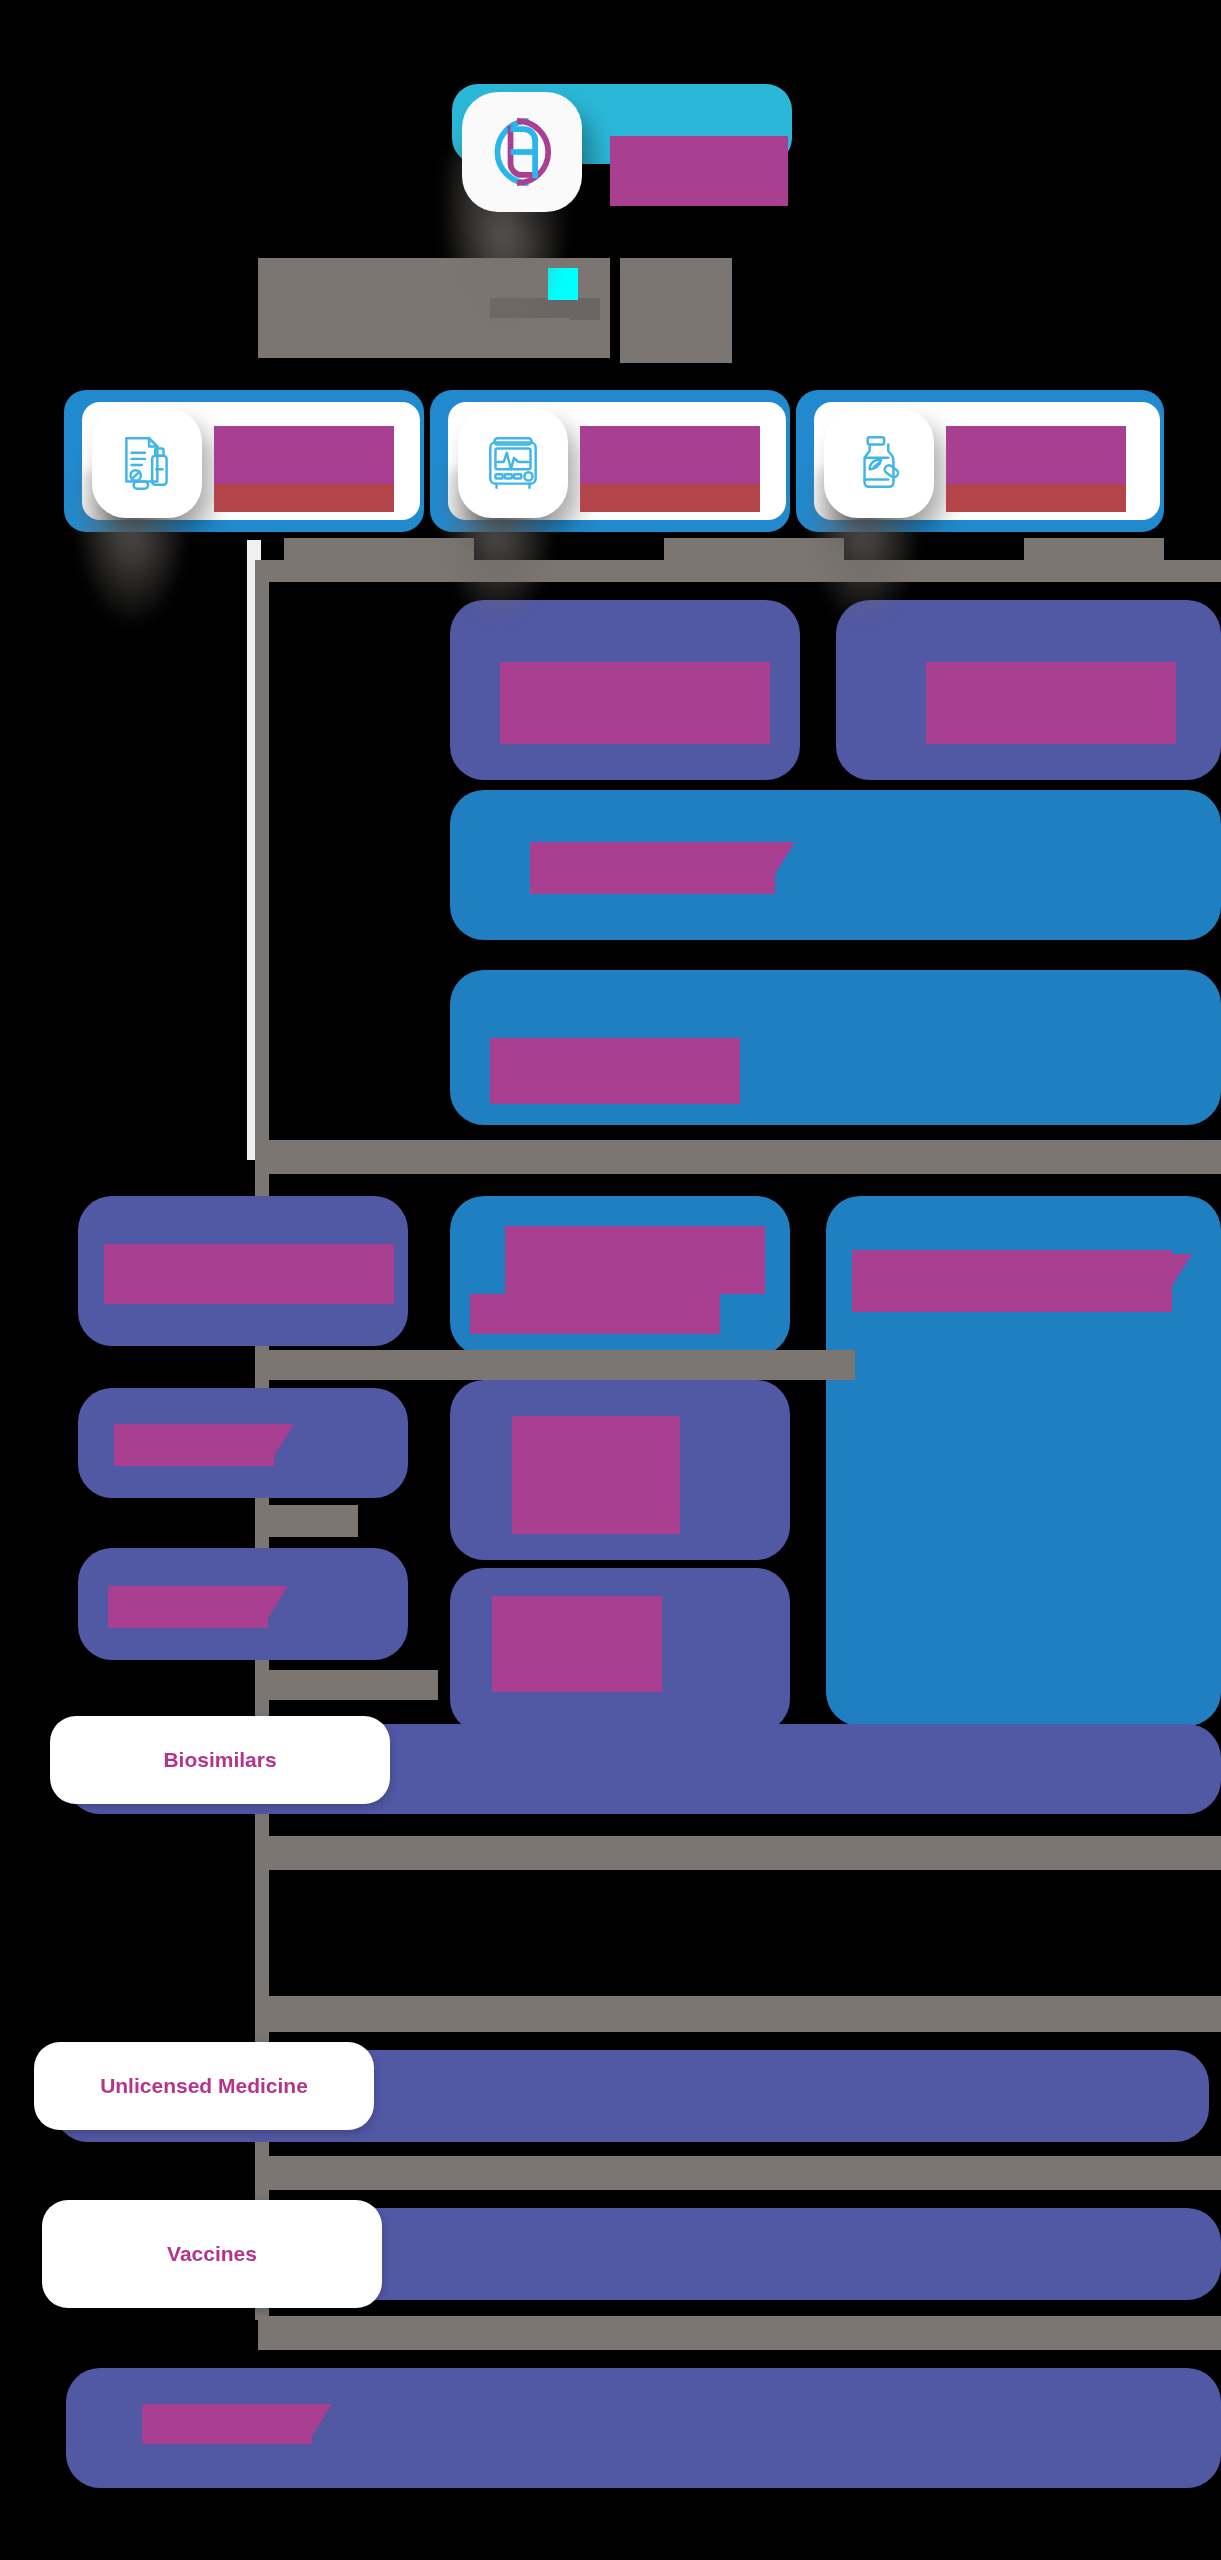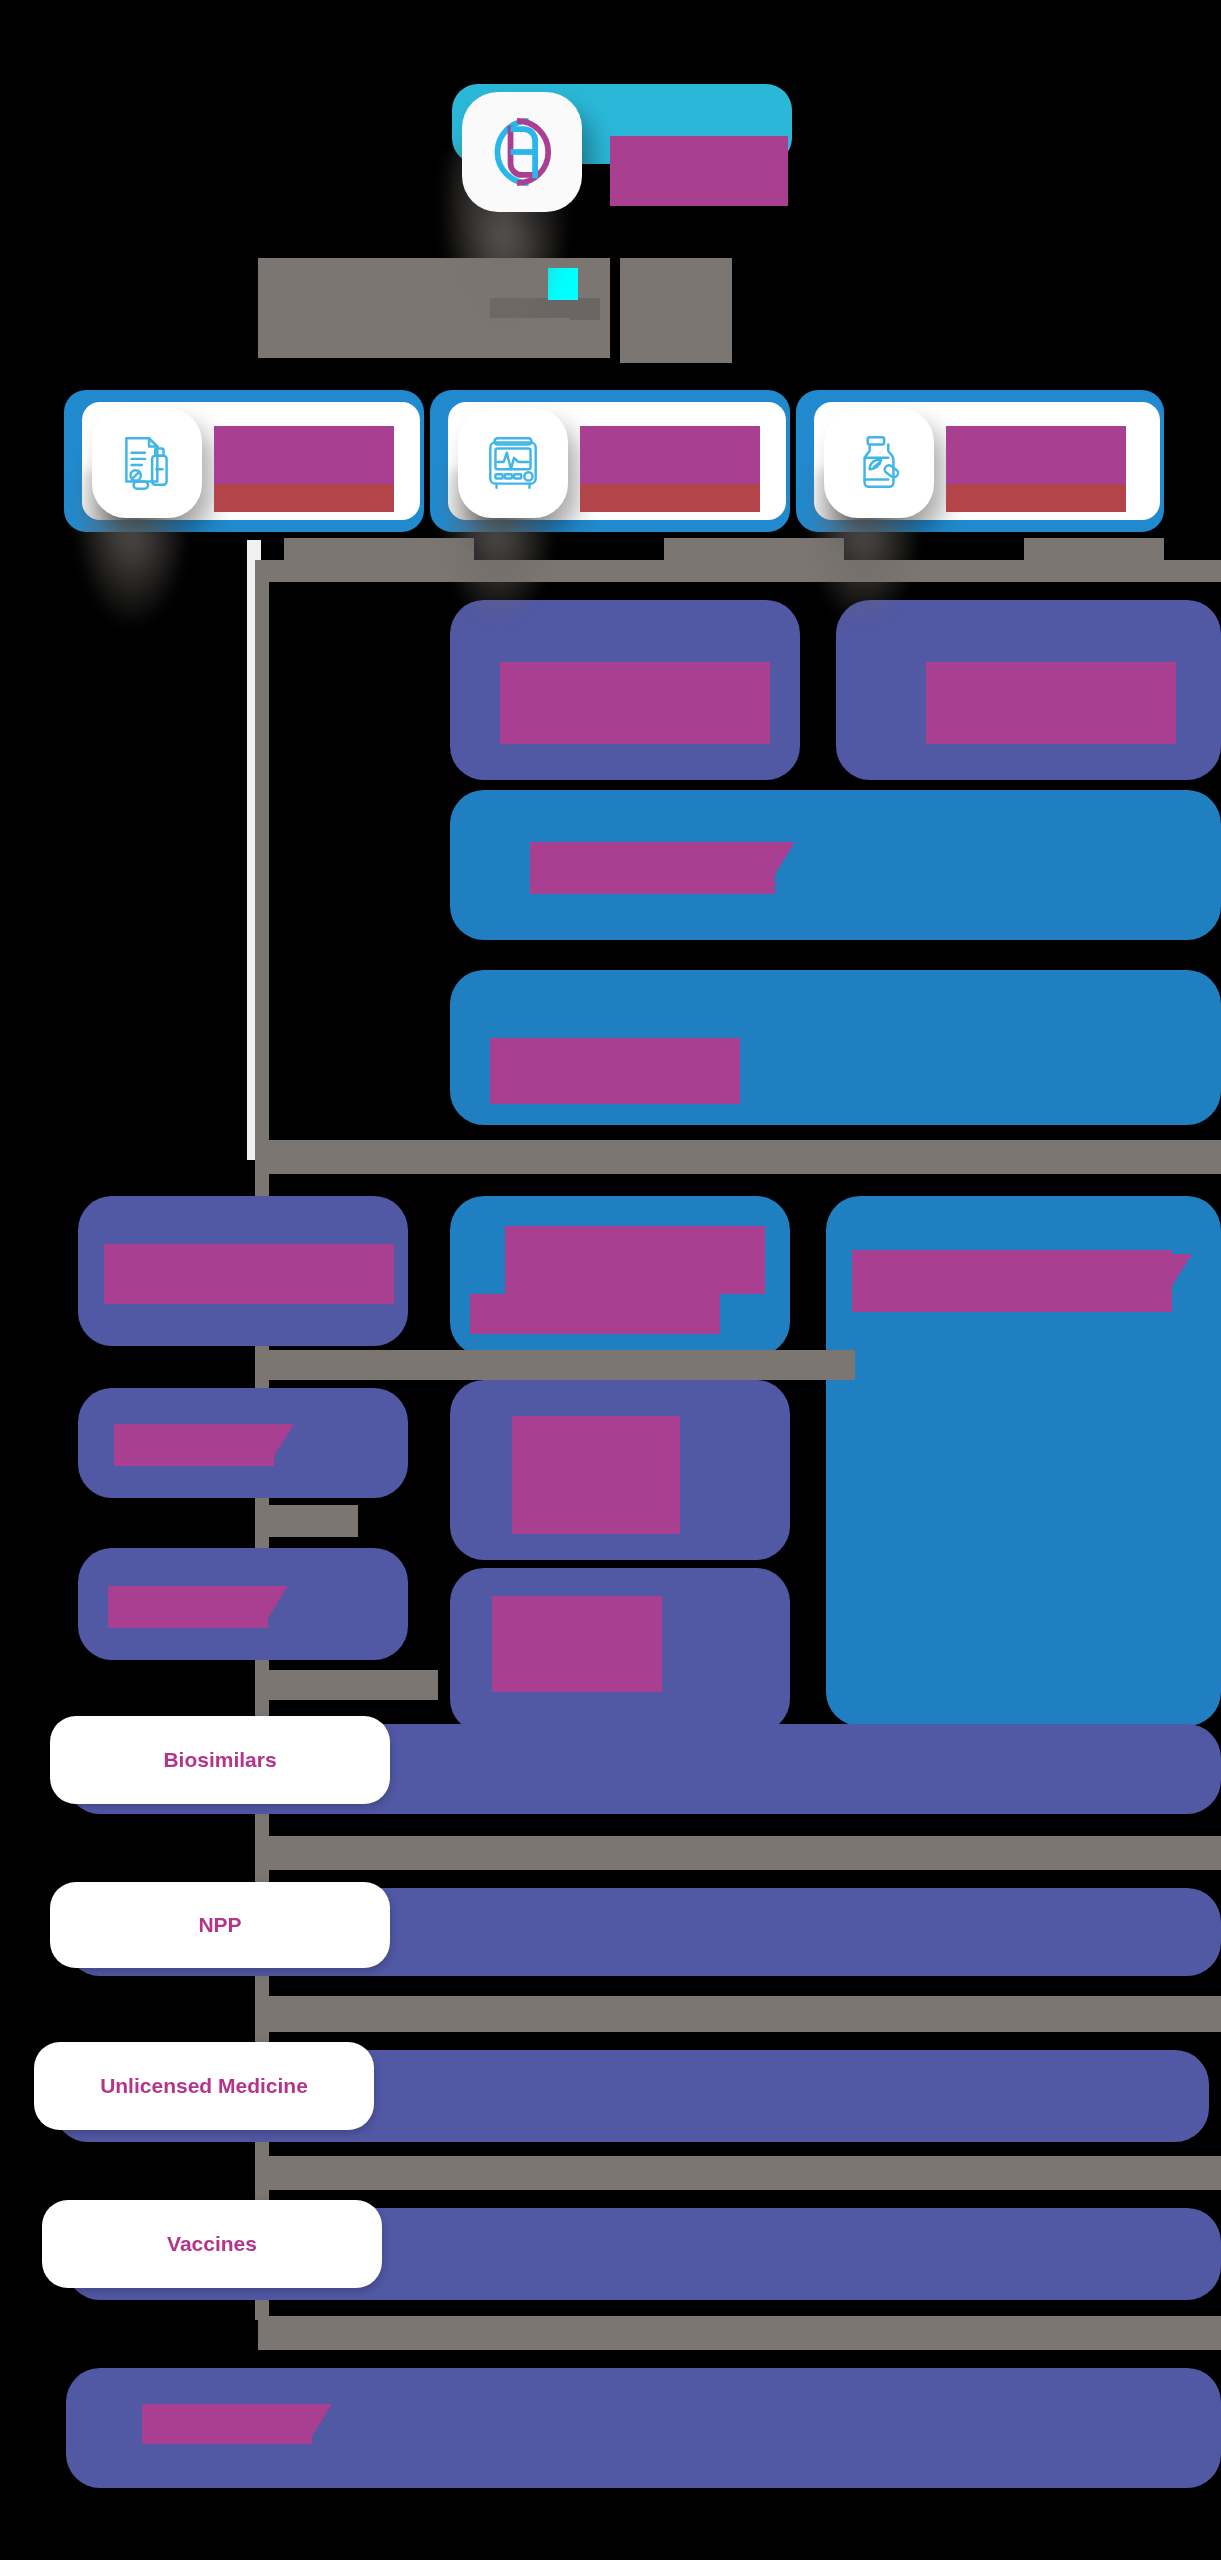--- a/index.html
+++ b/index.html
@@ -323,34 +323,29 @@
   </div>
 
   <div class="mask mask-gray" style="left:258px; top:1670px; width:180px; height:30px;"></div>
 
   <div class="pill pill-purple" style="left:66px; top:1724px; width:1155px; height:90px;">
     <div class="pill pill-white" style="left:-16px; top:-8px; width:340px; height:88px; border-radius:26px;">
       <span class="plabel">Biosimilars</span>
     </div>
   </div>
 
-  <div class="pill pill-purple" style="left:66px; top:1888px; width:1155px; height:88px;">
-    <div class="pill pill-white" style="left:-16px; top:-6px; width:340px; height:86px; border-radius:26px;">
-      <span class="plabel">NPP</span>
-    </div>
-  </div>
 
   <div class="pill pill-purple" style="left:54px; top:2050px; width:1155px; height:92px;">
     <div class="pill pill-white" style="left:-20px; top:-8px; width:340px; height:88px; border-radius:26px;">
       <span class="plabel">Unlicensed Medicine</span>
     </div>
   </div>
 
   <div class="pill pill-purple" style="left:66px; top:2208px; width:1155px; height:92px;">
-    <div class="pill pill-white" style="left:-24px; top:-8px; width:340px; height:88px; border-radius:26px;">
+    <div class="pill pill-white" style="left:-24px; top:-8px; width:340px; height:108px; border-radius:26px;">
       <span class="plabel">Vaccines</span>
     </div>
   </div>
 
   <div class="pill pill-purple" style="left:66px; top:2368px; width:1155px; height:120px;">
     <div class="inner-mask" style="left:76px; top:36px; width:170px; height:40px;"></div>
     <div class="tail" style="left:246px; top:36px;"></div>
   </div>
 
   <div class="mask mask-gray" style="left:258px; top:1836px; width:963px; height:34px;"></div>

